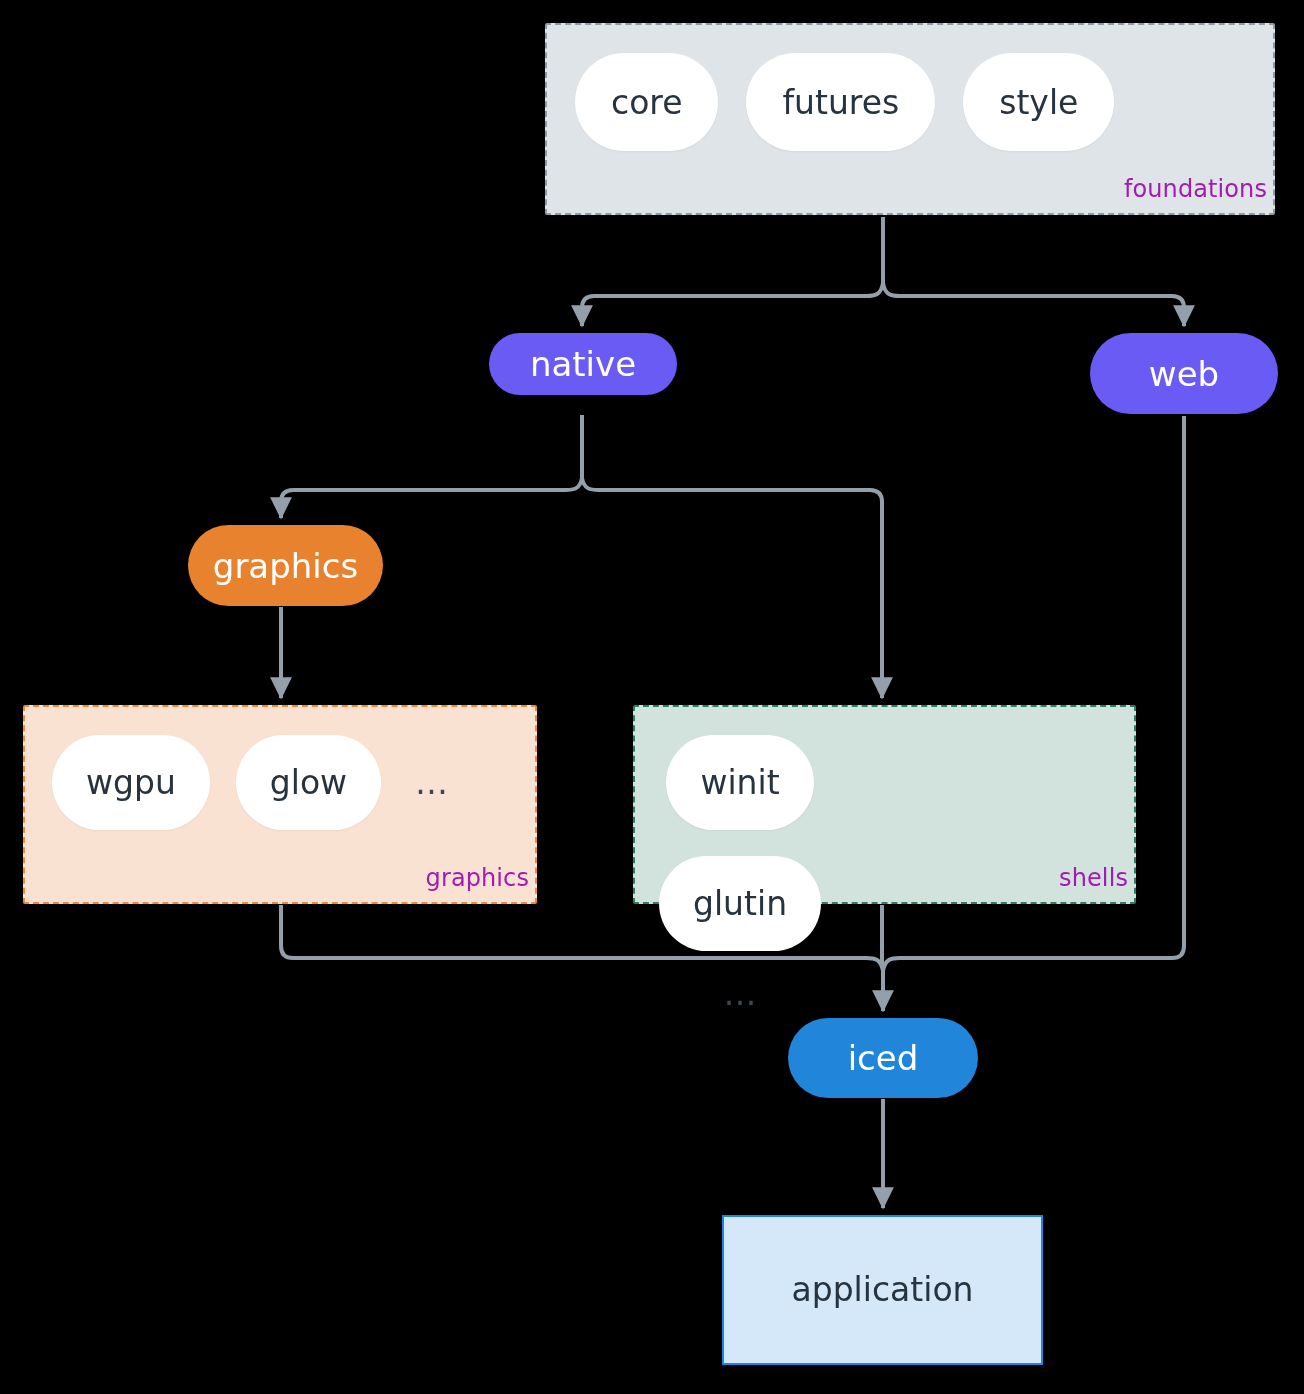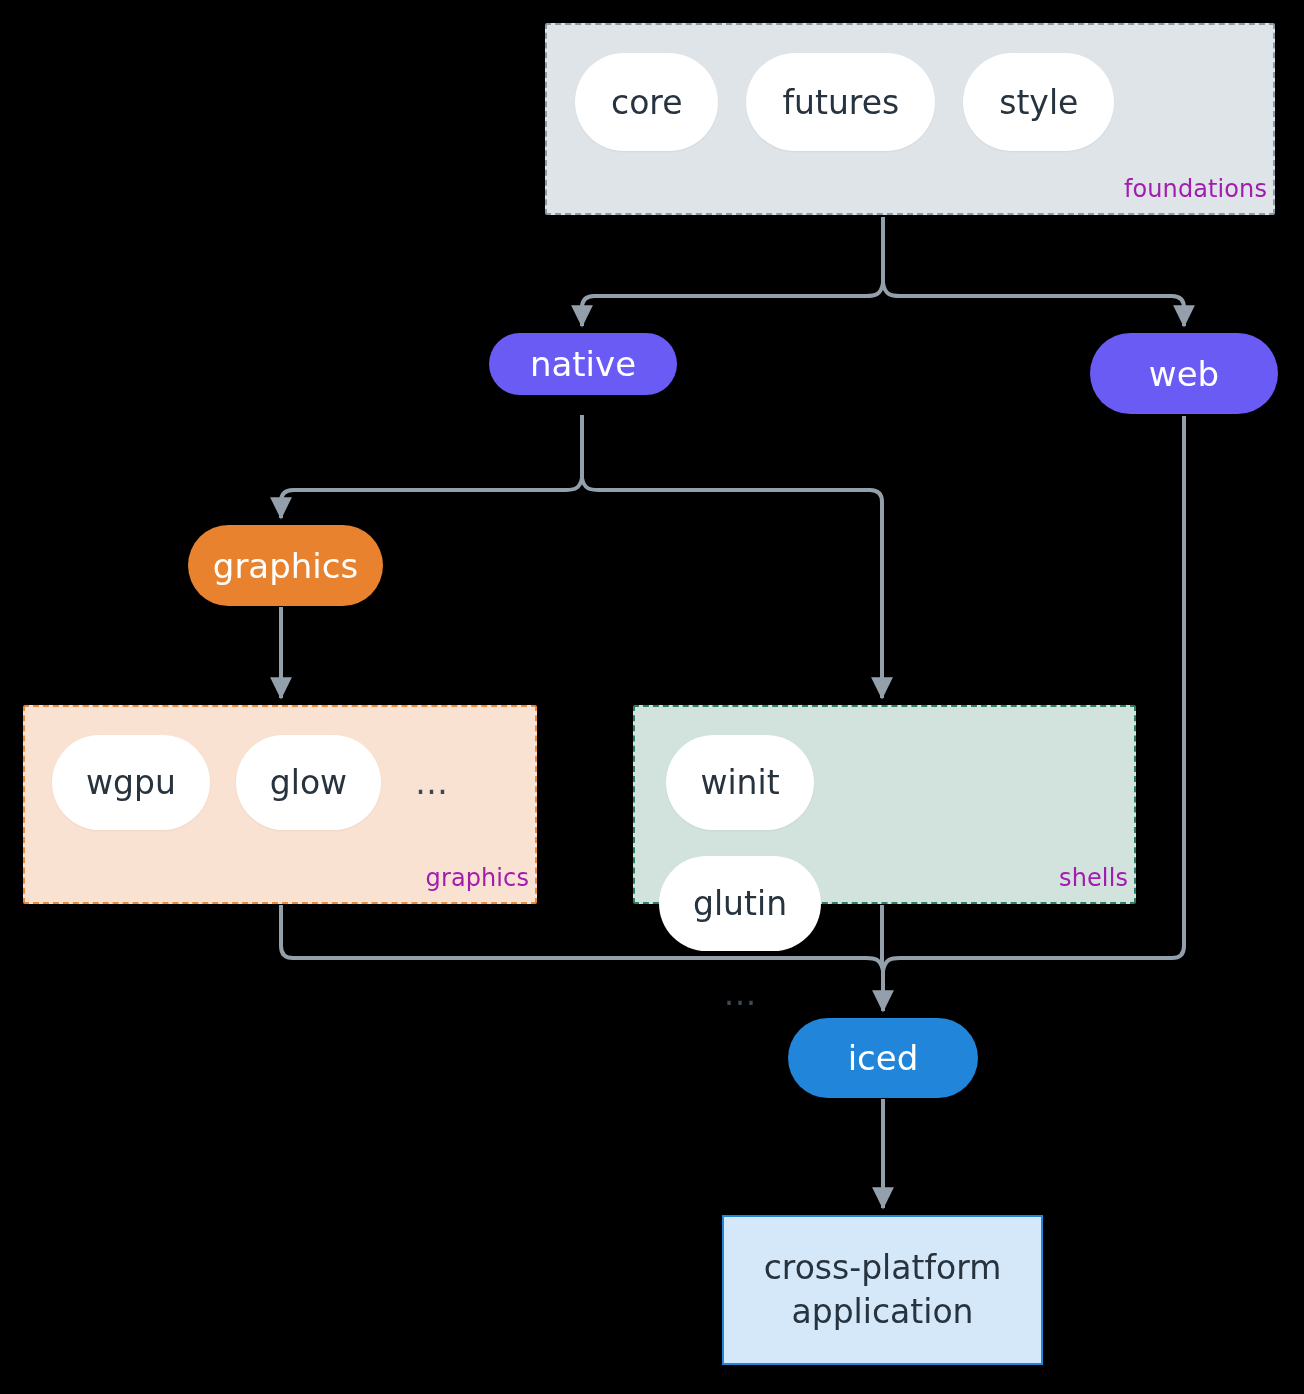--- a/index.html
+++ b/index.html
@@ -212,17 +212,16 @@
     </div>
     <div class="group-label">shells</div>
   </div>
 
   <div class="pill" id="node-native">native</div>
   <div class="pill" id="node-web">web</div>
   <div class="pill" id="node-graphics">graphics</div>
   <div class="pill" id="node-iced">iced</div>
 
   <div id="node-app">
-    <span>cross-platform</span>
     <span>application</span>
   </div>
 
 </div>
 
 </body></html>

